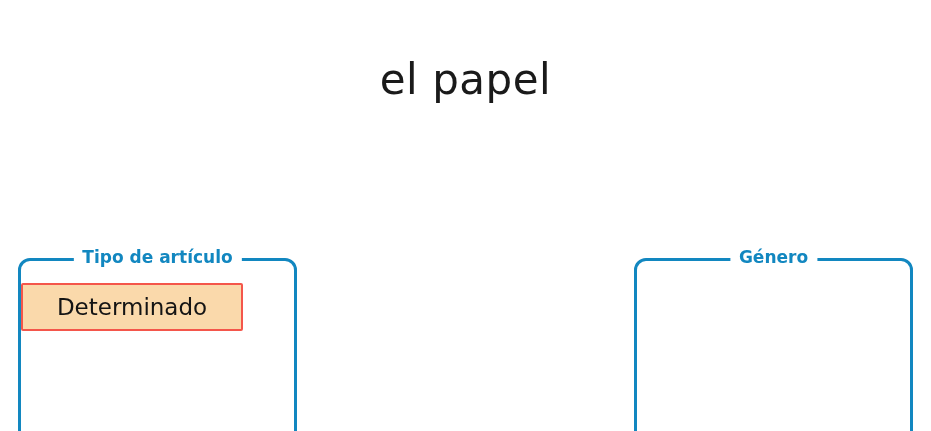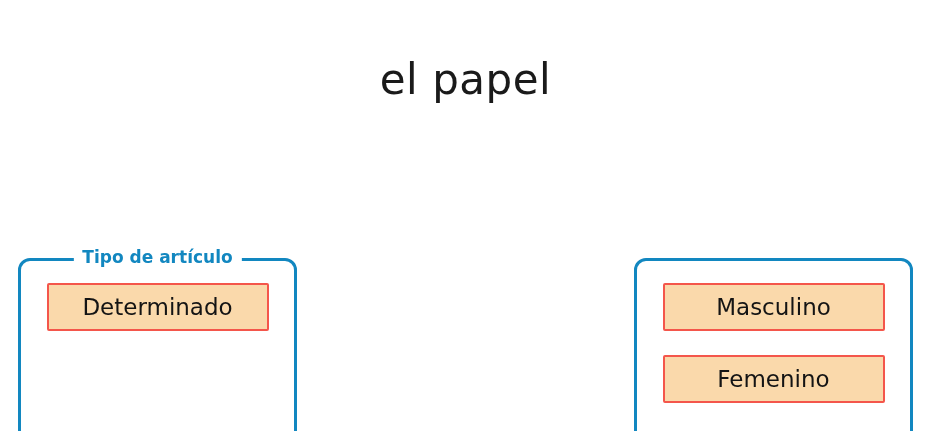--- a/index.html
+++ b/index.html
@@ -76,21 +76,21 @@
     line-height: 21px;
     white-space: nowrap;
   }
 
   .group-body {
     position: absolute;
     left: 0;
     right: 0;
     top: 22px;
     display: flex;
-    flex-direction: column;
+    flex-direction: row;
     align-items: center;
     gap: 24px;
   }
 
   .chip {
     width: 222px;
     height: 48px;
     box-sizing: border-box;
     background: #fad9ab;
     border: 2px solid #f4564b;
@@ -115,21 +115,18 @@
   <div class="groups">
 
     <div class="group">
       <div class="group-legend">Tipo de artículo</div>
       <div class="group-body">
         <div class="chip">Determinado</div>
       </div>
     </div>
 
     <div class="group">
-      <div class="group-body">
-        <div class="chip">Masculino</div>
-        <div class="chip">Femenino</div>
-      </div>
+      <div class="group-legend">Género</div>
     </div>
 
 
   </div>
 </div>
 
 </body></html>

